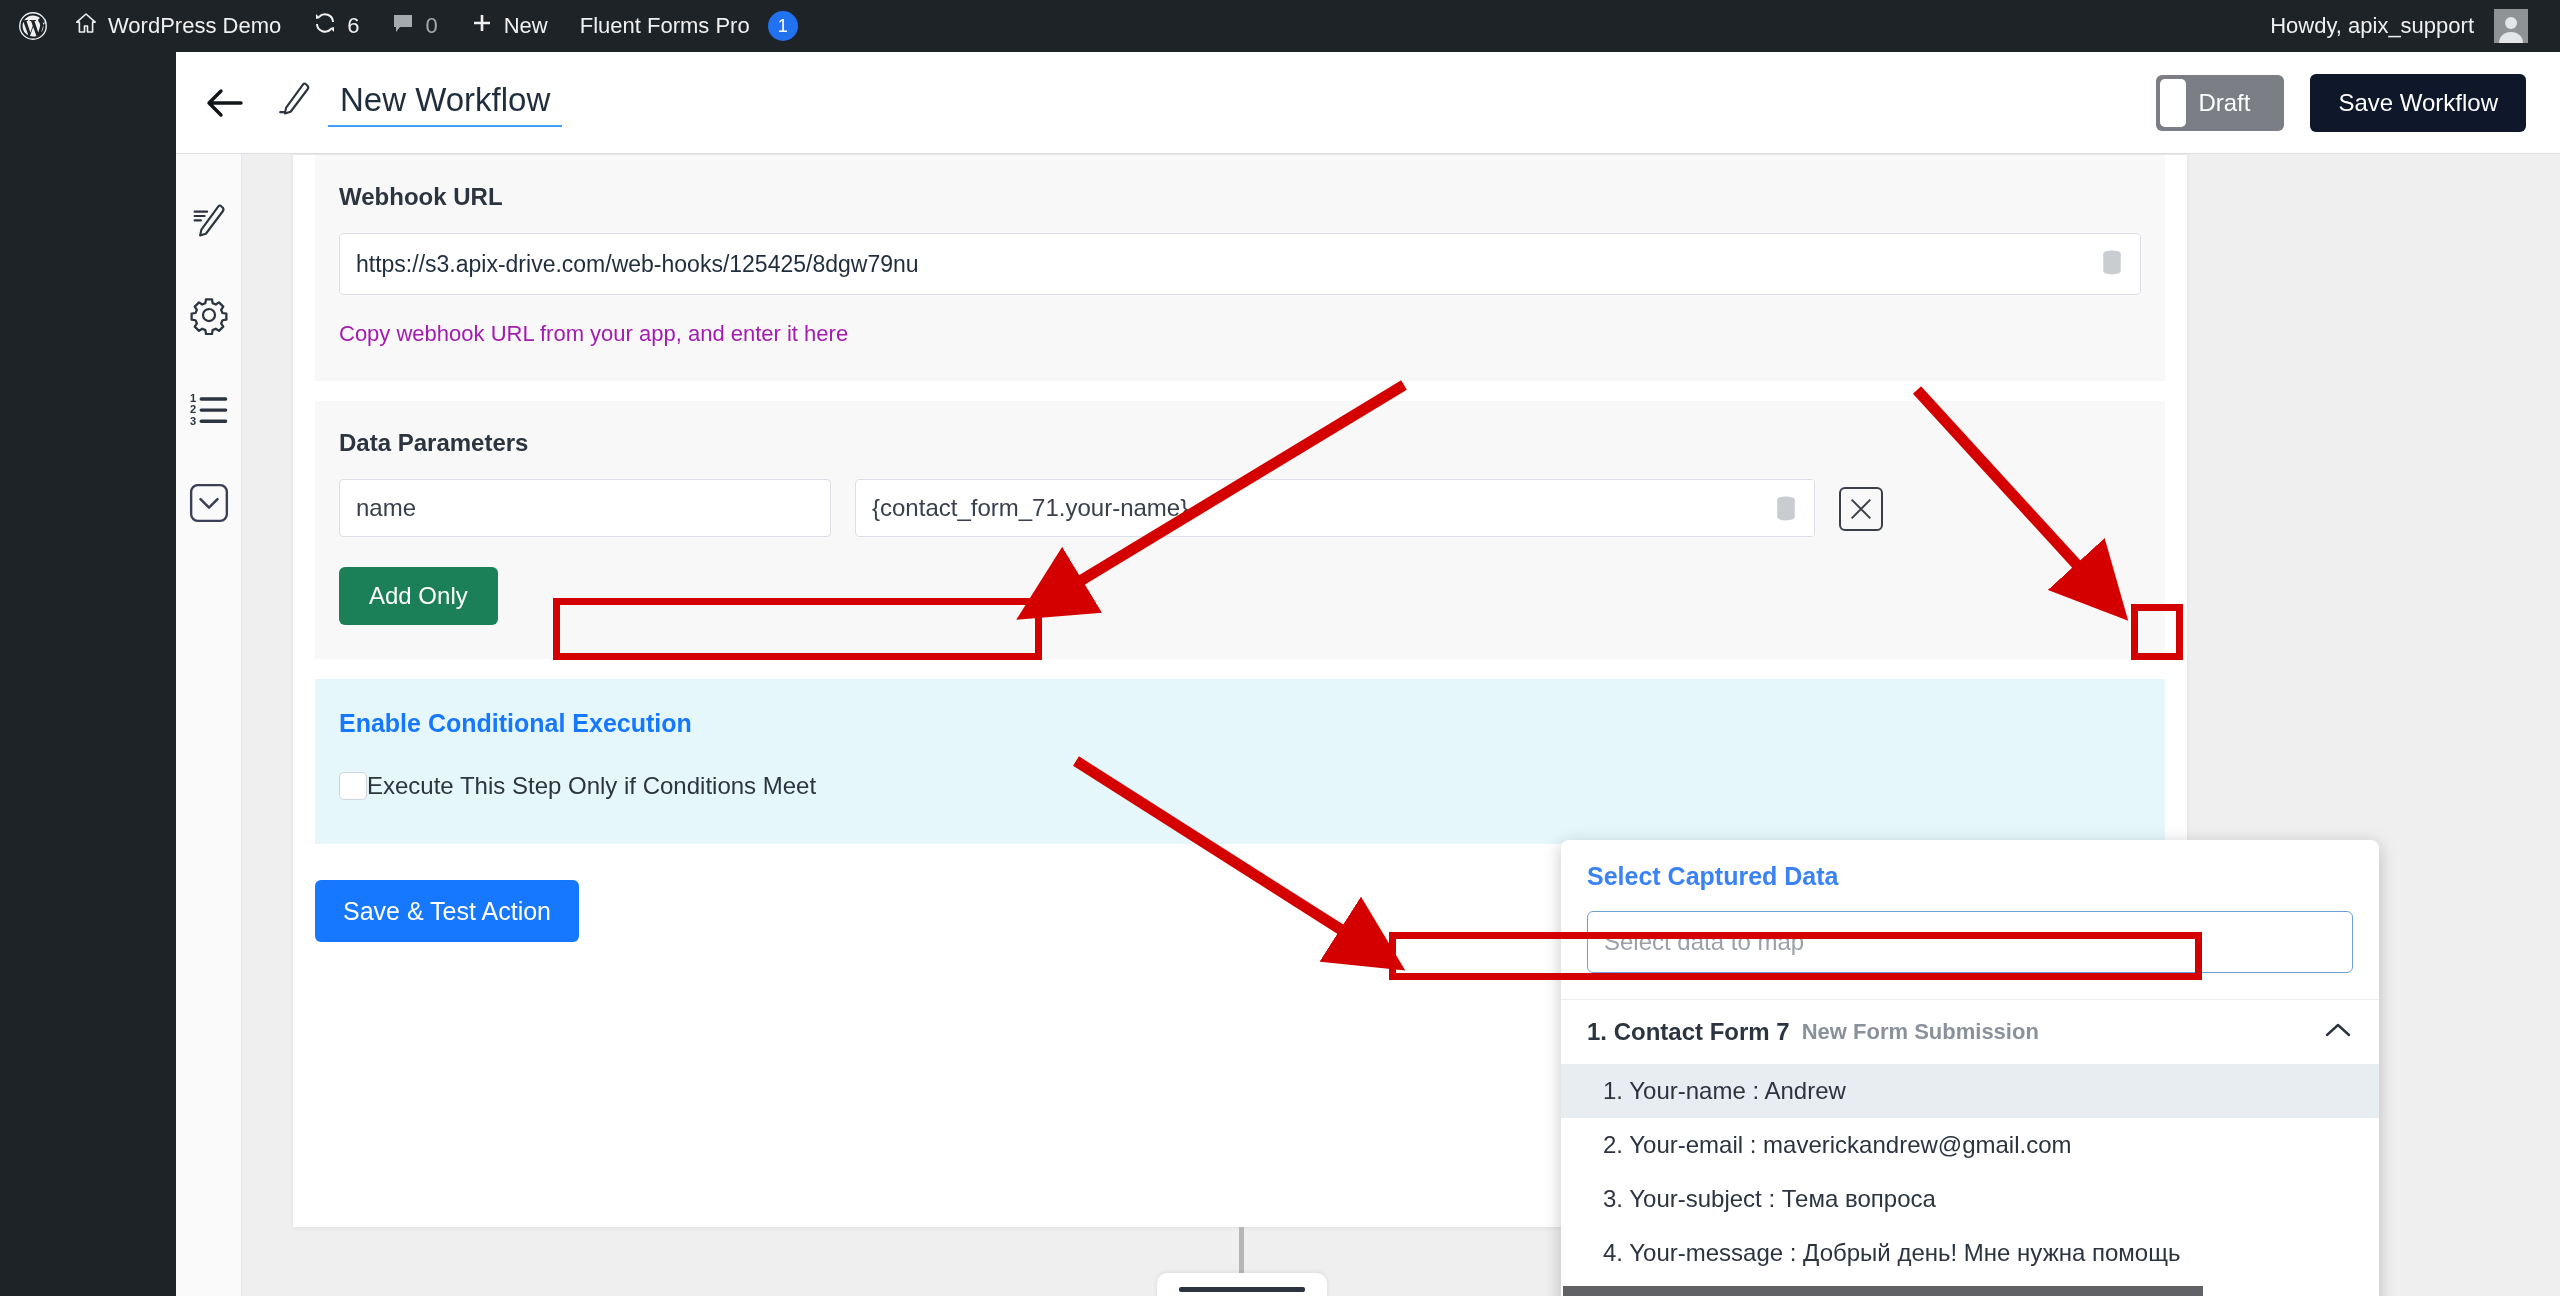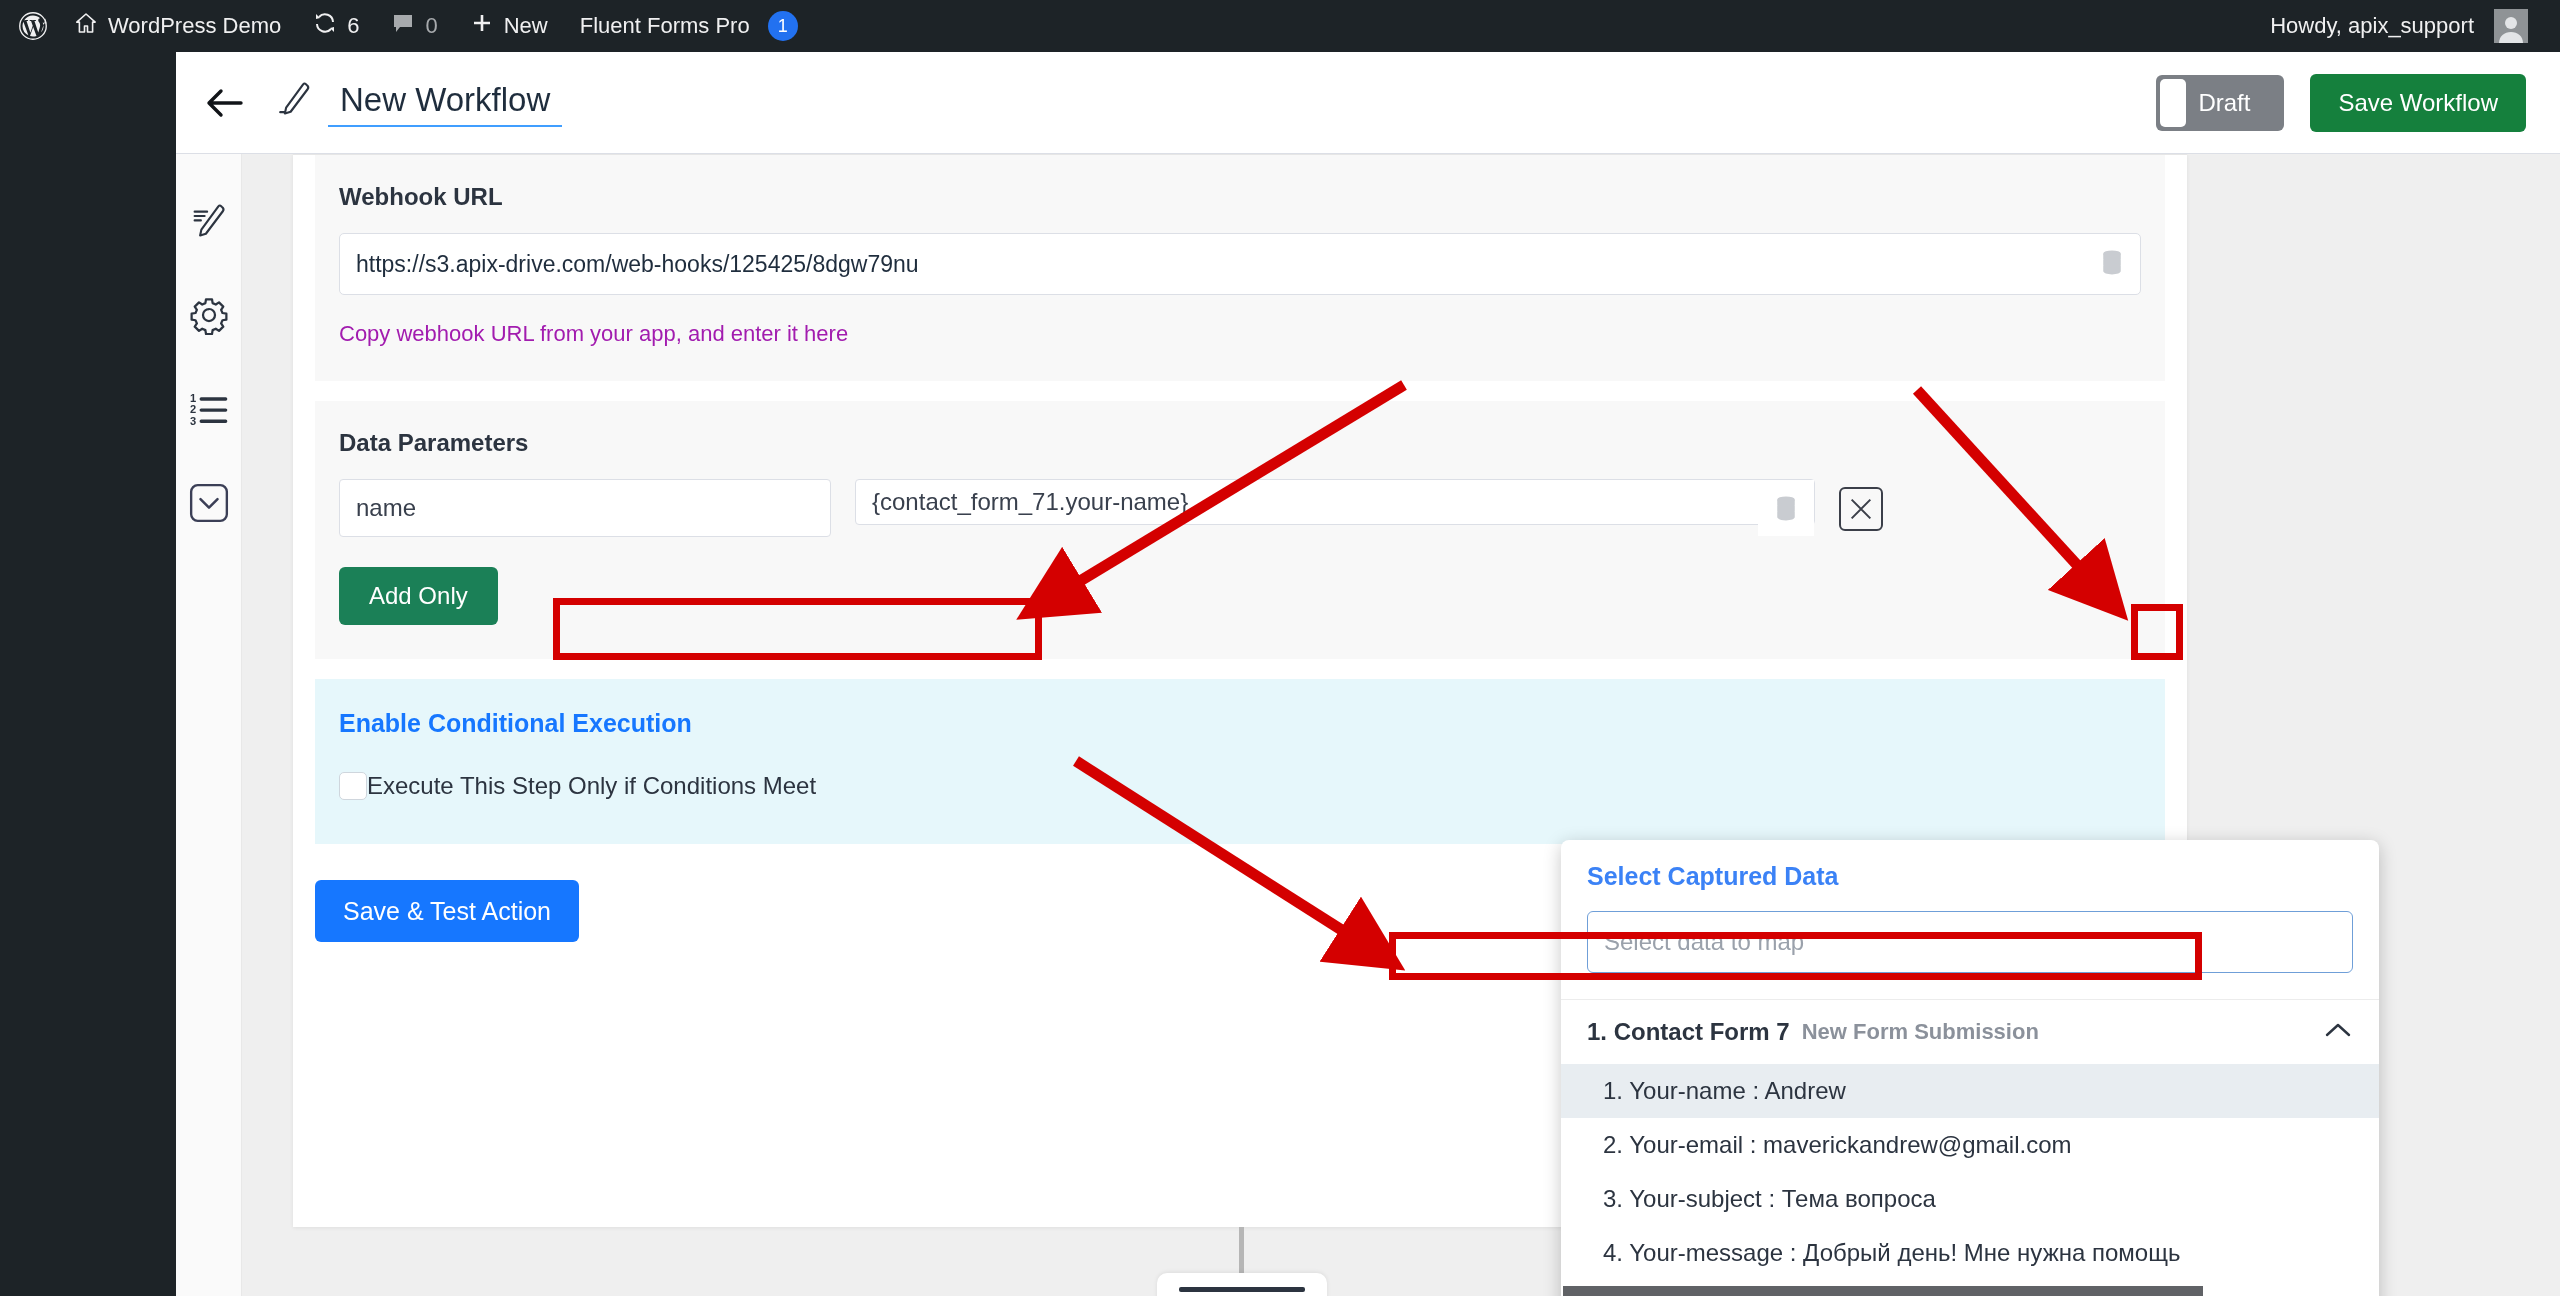--- a/index.html
+++ b/index.html
@@ -88,21 +88,21 @@
     position: relative; cursor: pointer;
   }
   .draft-knob {
     position: absolute; left: 4px; top: 4px;
     width: 26px; height: 48px; border-radius: 5px; background: #fff;
   }
   .draft-label {
     margin-left: 42px; color: #ffffff; font-size: 24px;
   }
   .btn-save-workflow {
-    background: #15803d; color: #fff; border: none;
+    background: #0f172a; color: #fff; border: none;
     height: 58px; padding: 0 28px; border-radius: 6px;
     font-size: 24px; font-family: inherit; cursor: pointer;
   }
 
   
   .canvas {
     position: absolute; left: 176px; top: 154px;
     width: 2384px; height: 1142px;
     background: #efefef;
     overflow: hidden;
@@ -170,21 +170,21 @@
     width: 492px;
   }
   .param-key {
     width: 100%; height: 58px;
     border: 1px solid #dcdfe6; border-radius: 4px;
     background: #fff; font-size: 24px; color: #39404d;
     font-family: inherit; padding: 0 16px; outline: none;
   }
   .param-val-wrap { position: relative; width: 960px; }
   .param-val {
-    width: 100%; height: 46px;
+    width: 100%; height: 58px;
     border: 1px solid #dcdfe6; border-radius: 4px;
     background: #fff; font-size: 24px; color: #39404d;
     font-family: inherit; padding: 0 74px 0 16px; outline: none;
   }
   .db-btn {
     position: absolute; right: 1px; top: 1px;
     width: 56px; height: 56px;
     display: flex; align-items: center; justify-content: center;
     cursor: pointer;
     background: #fff;

